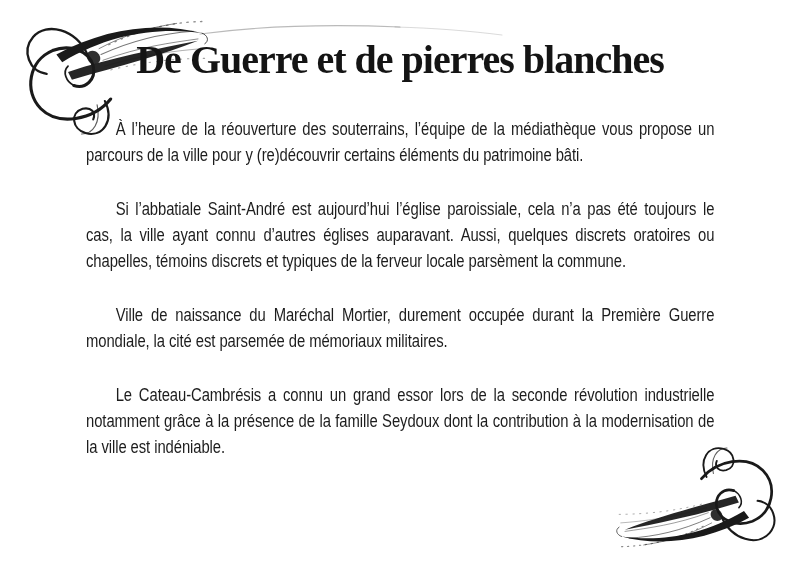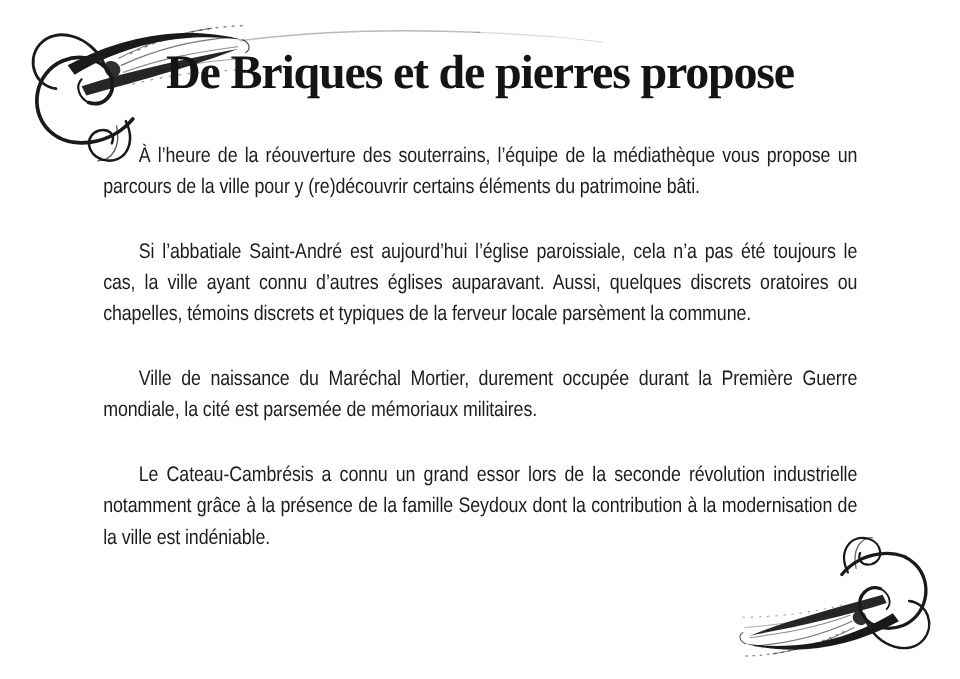--- a/index.html
+++ b/index.html
@@ -92,21 +92,21 @@
         <path d="M200,34 C260,26 330,24 400,27" stroke-width="1.2" opacity="0.3"></path>
         <path d="M395,27 C435,28 470,31 502,35" stroke-width="1" opacity="0.16"></path>
       </g>
     </g>
 
     <g>
       <use href="#fl-core" transform="translate(795,562) scale(0.85) rotate(180)"></use>
     </g>
   </svg>
 
-  <h1 class="title">De Briques et de pierres propose</h1>
+  <h1 class="title">De Guerre et de pierres blanches</h1>
 
   <div class="content">
     <p>À l’heure de la réouverture des souterrains, l’équipe de la médiathèque vous propose un parcours de la ville pour y (re)découvrir certains éléments du patrimoine bâti.</p>
     <p>Si l’abbatiale Saint-André est aujourd’hui l’église paroissiale, cela n’a pas été toujours le cas, la ville ayant connu d’autres églises auparavant. Aussi, quelques discrets oratoires ou chapelles, témoins discrets et typiques de la ferveur locale parsèment la commune.</p>
     <p>Ville de naissance du Maréchal Mortier, durement occupée durant la Première Guerre mondiale, la cité est parsemée de mémoriaux militaires.</p>
     <p>Le Cateau-Cambrésis a connu un grand essor lors de la seconde révolution industrielle notamment grâce à la présence de la famille Seydoux dont la contribution à la modernisation de la ville est indéniable.</p>
   </div>
 
 </div>
 

